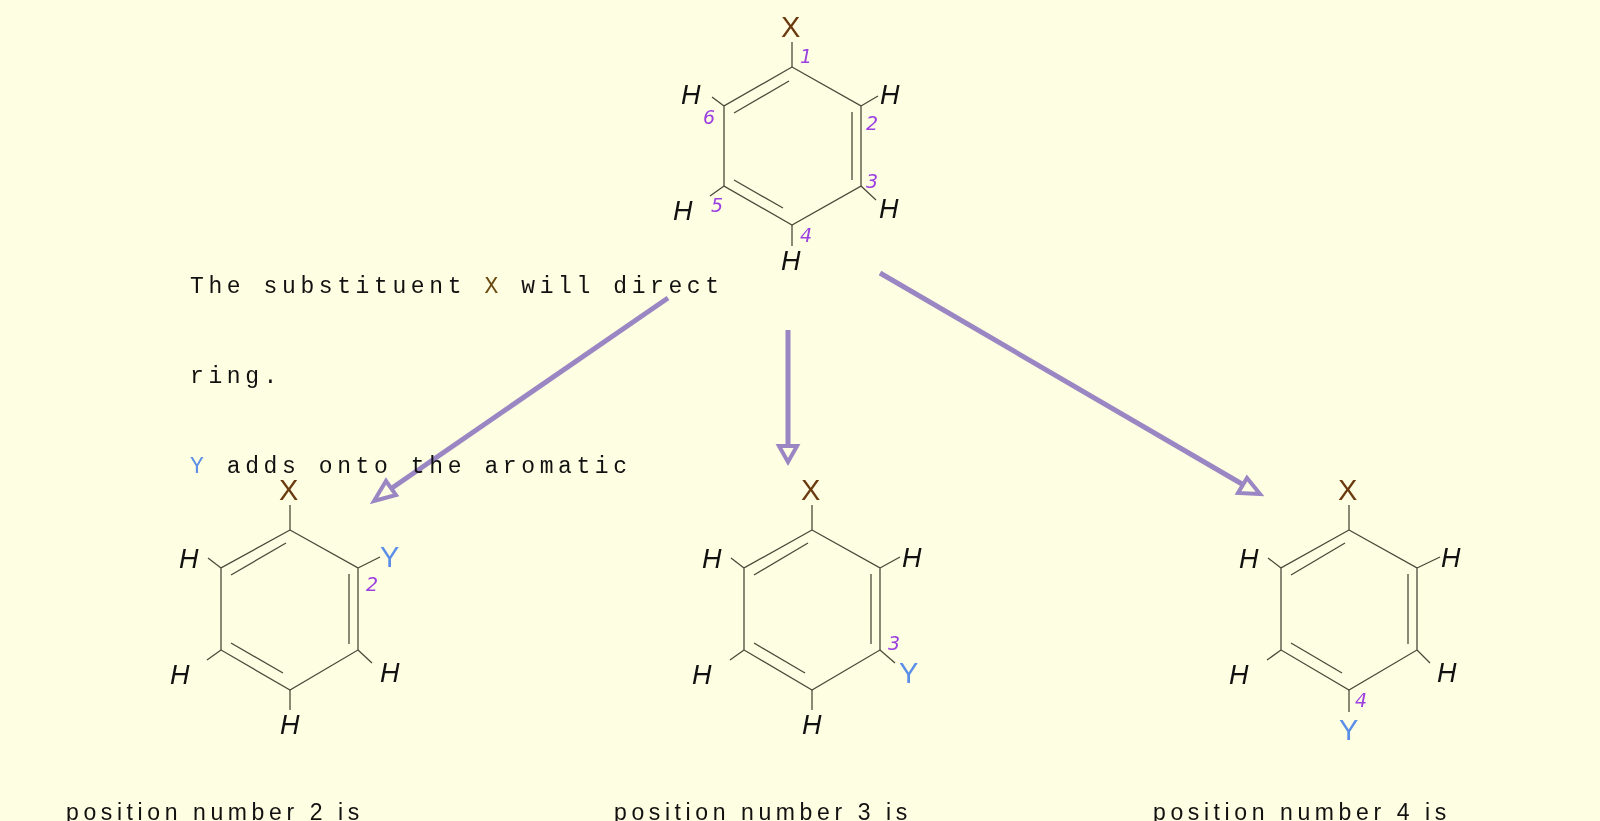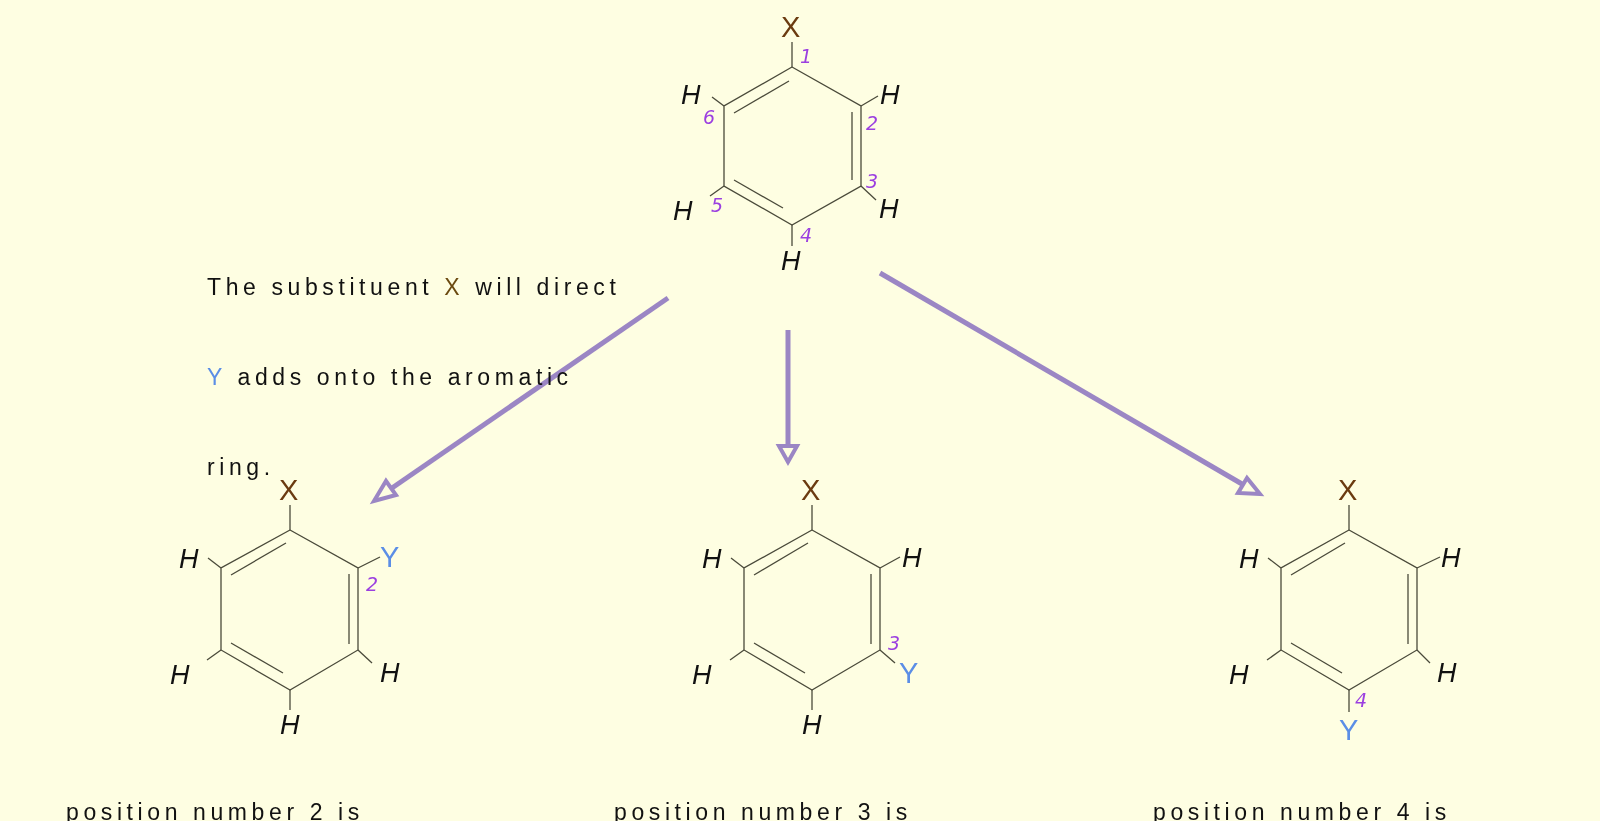--- a/index.html
+++ b/index.html
@@ -12,21 +12,21 @@
   .atom-x { font-family: "Liberation Sans", sans-serif; font-size: 29px; fill: #6b3b10; }
   .atom-y { font-family: "Liberation Sans", sans-serif; font-size: 29px; fill: #5b8ee6; }
   .num { font-family: "DejaVu Sans", sans-serif; font-style: italic; font-size: 19px; fill: #9b3fe0; }
   .bond { stroke: #4a4a3a; stroke-width: 1.3; fill: none; }
   .arrow { stroke: #9b86c4; stroke-width: 5; fill: none; stroke-linecap: butt; }
   .arrowhead { stroke: #9b86c4; stroke-width: 4; fill: #fefee2; stroke-linejoin: miter; }
   .caption {
     position: absolute; font-size: 23px; letter-spacing: 4.6px; line-height: 30px; color: #111;
     white-space: pre;
   }
-  .intro { left: 207px; top: 212px; }
+  .intro { left: 190px; top: 212px; font-family: Liberation Mono, monospace; }
   .cap-ortho { left: 66px; top: 737px; }
   .cap-meta { left: 614px; top: 737px; }
   .cap-para { left: 1153px; top: 737px; }
   .hx { color: #6b4a10; }
   .hy { color: #5b8ee6; }
 </style>
 </head>
 <body>
 
 <svg class="canvas" viewBox="0 0 1600 821" xmlns="http://www.w3.org/2000/svg">
@@ -131,22 +131,22 @@
     <text class="atom-h" x="1437" y="682">H</text>
     <text class="num" x="1355" y="707">4</text>
     <text class="atom-y" x="1339" y="740">Y</text>
     <text class="atom-h" x="1229" y="684">H</text>
     <text class="atom-h" x="1239" y="568">H</text>
   </g>
 </svg>
 
 <div class="caption intro">
   <div><span>The substituent </span><span class="hx">X</span><span> will direct</span></div>
+  <div>ring.</div>
   <div><span class="hy">Y</span><span> adds onto the aromatic</span></div>
-  <div>ring.</div>
 </div>
 
 <div class="caption cap-ortho">
   <div>position number 2 is</div>
   
 </div>
 <div class="caption cap-meta">
   <div>position number 3 is</div>
   
 </div>

